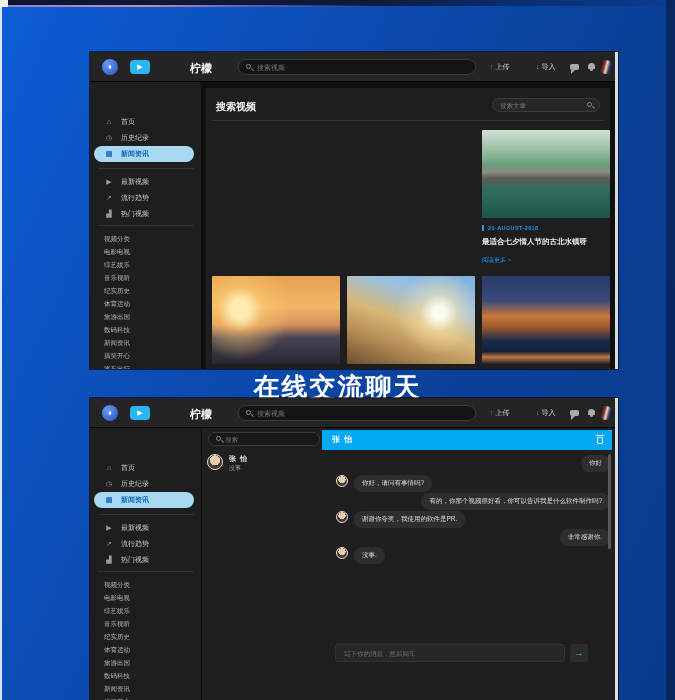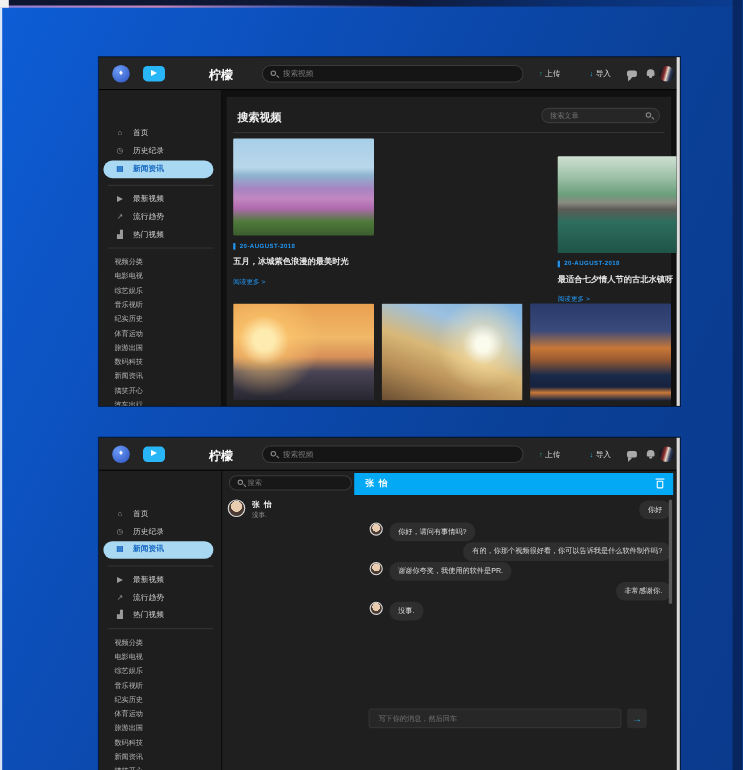--- a/index.html
+++ b/index.html
@@ -168,46 +168,41 @@
 
     <div class="main1">
       <div class="panel1">
         <div class="art-head">搜索视频</div>
         <div class="art-search">
           <input placeholder="搜索文章" style="">
           <span class="mag"></span>
         </div>
         <div class="art-div"></div>
 
-        <div class="card" style="left:6px; top:38px;">
-          <div class="img img-city"></div>
-          <div class="date">20-AUGUST-2018</div>
-          <div class="ttl">五月，冰城紫色浪漫的最美时光</div>
-          <div class="more">阅读更多 &gt;</div>
-        </div>
-        <div class="card" style="left:276px; top:54px;margin-left:25px;">
+        <div class="card" style="left:276px; top:42px;">
           <div class="img img-bridge"></div>
           <div class="date">20-AUGUST-2018</div>
           <div class="ttl">最适合七夕情人节的古北水镇呀</div>
           <div class="more">阅读更多 &gt;</div>
         </div>
 
         <div class="card" style="left:6px; top:188px;">
           <div class="img img-harbor"></div>
         </div>
         <div class="card" style="left:141px; top:188px;">
           <div class="img img-build"></div>
         </div>
         <div class="card" style="left:276px; top:188px;">
           <div class="img img-canal"></div>
         </div>
       </div>
     </div>
   </div>
 
+  <div class="sec-title" style="top:370px;">在线交流聊天</div>
 
   <div class="win" style="top:398px; height:302px;">
     <div class="appbar">
       <div class="logo">♦</div>
       <div class="playbtn">▶</div>
       <div class="brand">柠檬</div>
       <div class="topsearch">
         <span class="mag"></span>
         <input placeholder="搜索视频" style="">
       </div>

